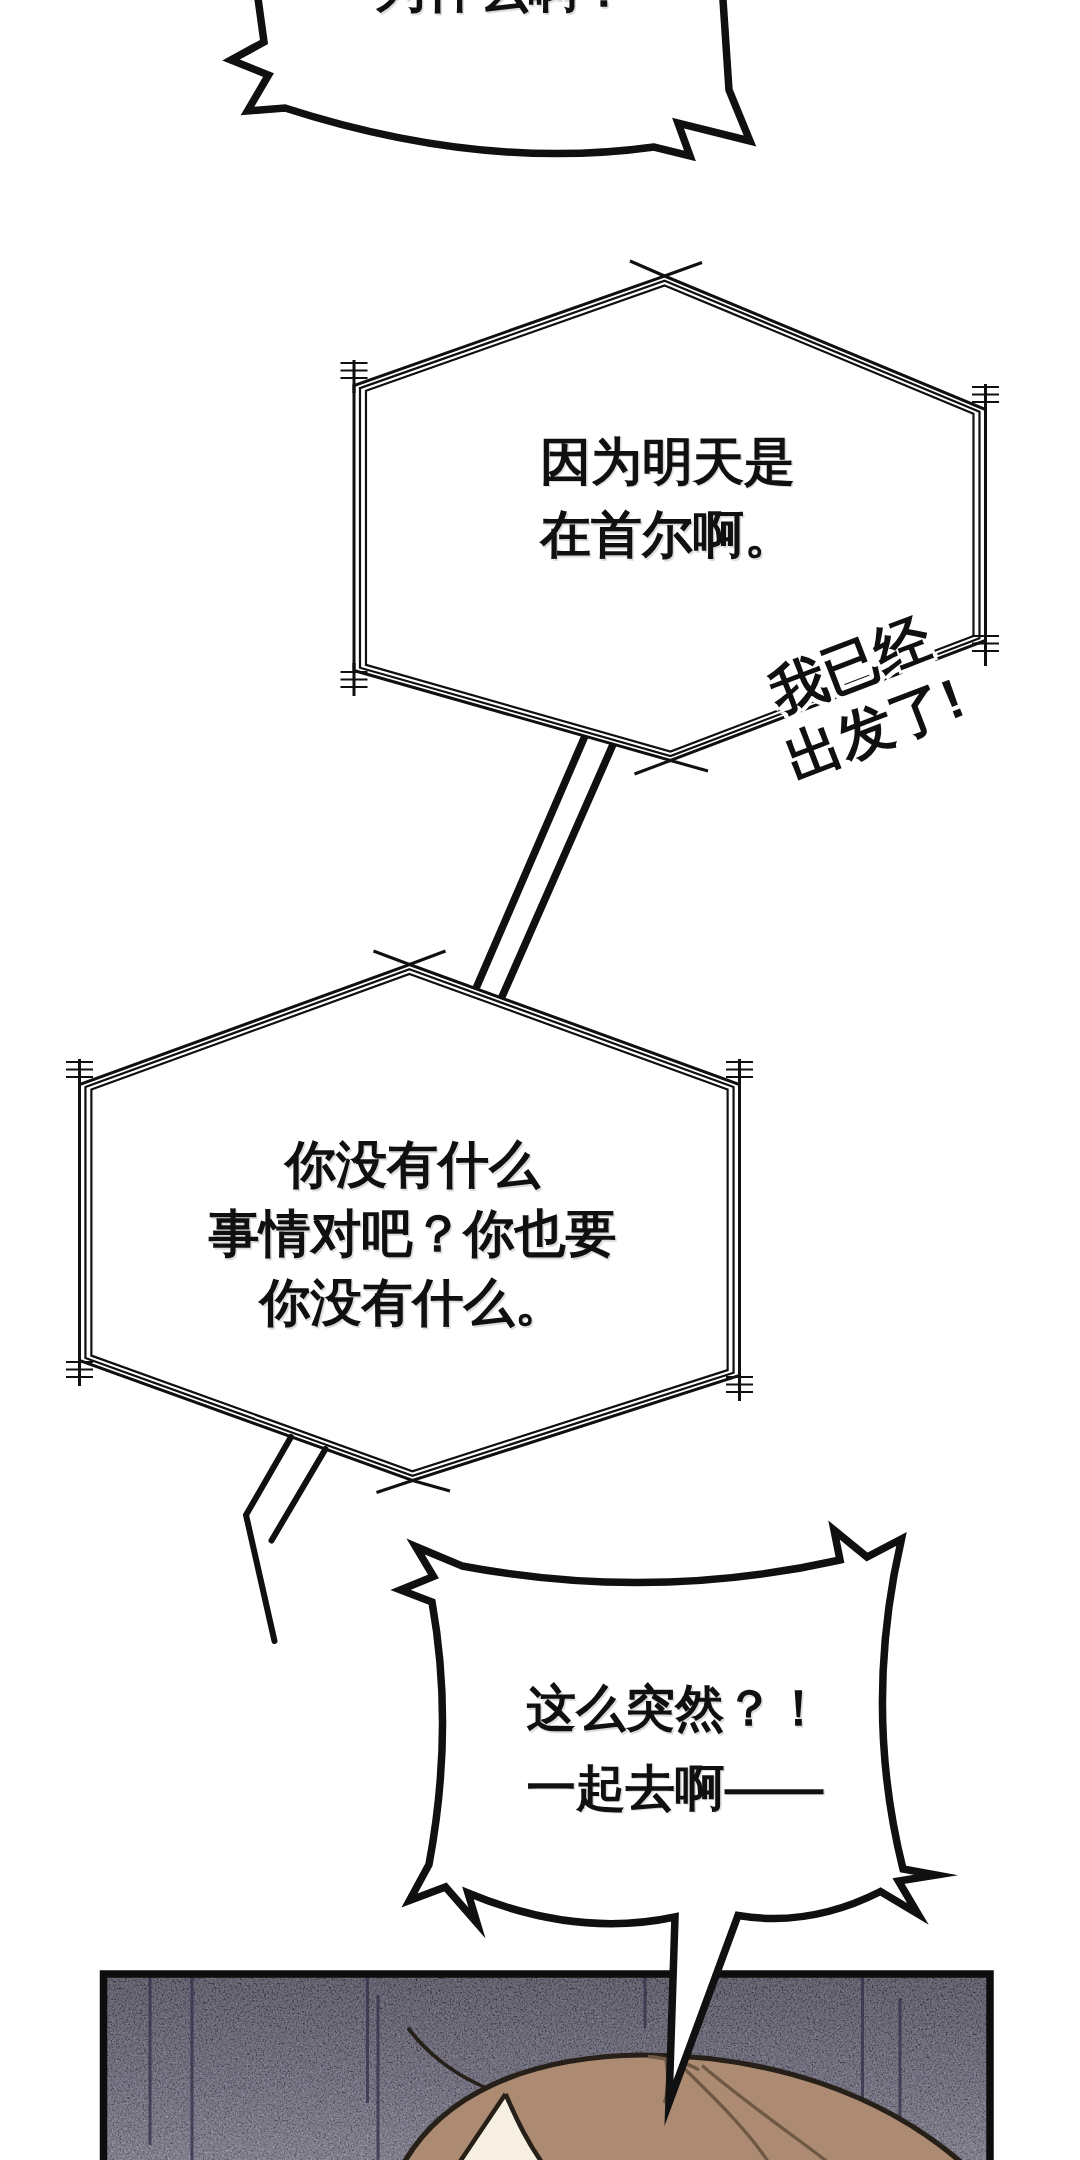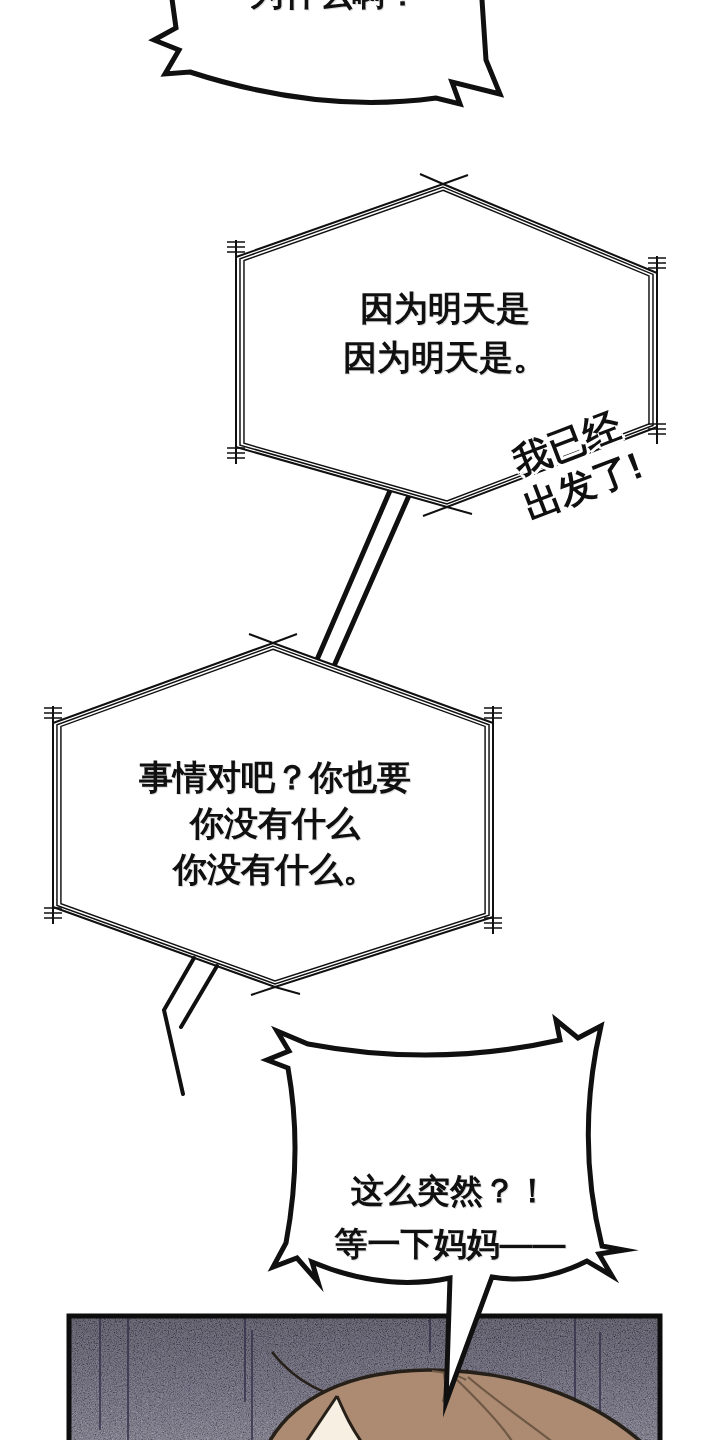--- a/index.html
+++ b/index.html
@@ -15,21 +15,21 @@
     font-family:"Liberation Sans",sans-serif;
   }
   .t-top{left:215px;top:-26px;width:240px;font-size:34px;line-height:38px;}
   .t-phone1{left:235px;top:284px;width:420px;font-size:34px;line-height:49px;}
   .t-hand{
     left:468px;top:420px;width:214px;font-size:37px;line-height:45px;font-weight:800;
     transform:rotate(-21deg);
     text-shadow:-2px -2px 0 #fff,2px -2px 0 #fff,-2px 2px 0 #fff,2px 2px 0 #fff,0 3px 0 #fff,0 -3px 0 #fff,3px 0 0 #fff,-3px 0 0 #fff;
   }
   .t-phone2{left:35px;top:754px;width:480px;font-size:34px;line-height:46px;}
-  .t-shout2{left:280px;top:1164px;width:340px;font-size:33px;line-height:53px;}
+  .t-shout2{left:280px;top:1112px;width:340px;font-size:33px;line-height:53px;}
 </style>
 </head>
 <body>
 
 <div class="page">
 
   <svg class="art" width="720" height="1440" viewBox="0 0 720 1440">
     <defs>
       <linearGradient id="pg" x1="0" y1="0" x2="0" y2="1">
         <stop offset="0" stop-color="#46425e"></stop>
@@ -92,32 +92,32 @@
       <path d="M217,966 L181,1027" fill="none" stroke="#101010" stroke-width="4" stroke-linecap="round"></path>
     </g>
 
     <path d="M308,1044 Q435,1068 560,1040 L556,1020 L578,1038 L601,1026 L596,1050 Q578,1150 602,1246 L624,1250 L599,1254 L612,1276 L587,1261 Q540,1285 492,1277 L446,1402 L450,1278 Q384,1292 312,1262 L318,1282 L297,1258 L273,1267 L286,1243 Q303,1152 288,1068 L267,1060 L289,1051 L277,1031 Z" fill="#ffffff" stroke="#101010" stroke-width="5" stroke-miterlimit="10"></path>
   </svg>
 
   <div class="bubble-text t-top">为什么啊？</div>
 
   <div class="bubble-text t-phone1">
     <div>因为明天是</div>
-    <div>因为明天是。</div>
+    <div>在首尔啊。</div>
   </div>
 
   <div class="bubble-text t-hand">
     <div>我已经</div>
     <div>出发了!</div>
   </div>
 
   <div class="bubble-text t-phone2">
+    <div>你没有什么</div>
     <div>事情对吧？你也要</div>
-    <div>你没有什么</div>
     <div>你没有什么。</div>
   </div>
 
   <div class="bubble-text t-shout2">
     <div>这么突然？！</div>
-    <div>等一下妈妈——</div>
+    <div>一起去啊——</div>
   </div>
 
 </div>
 
 </body></html>

